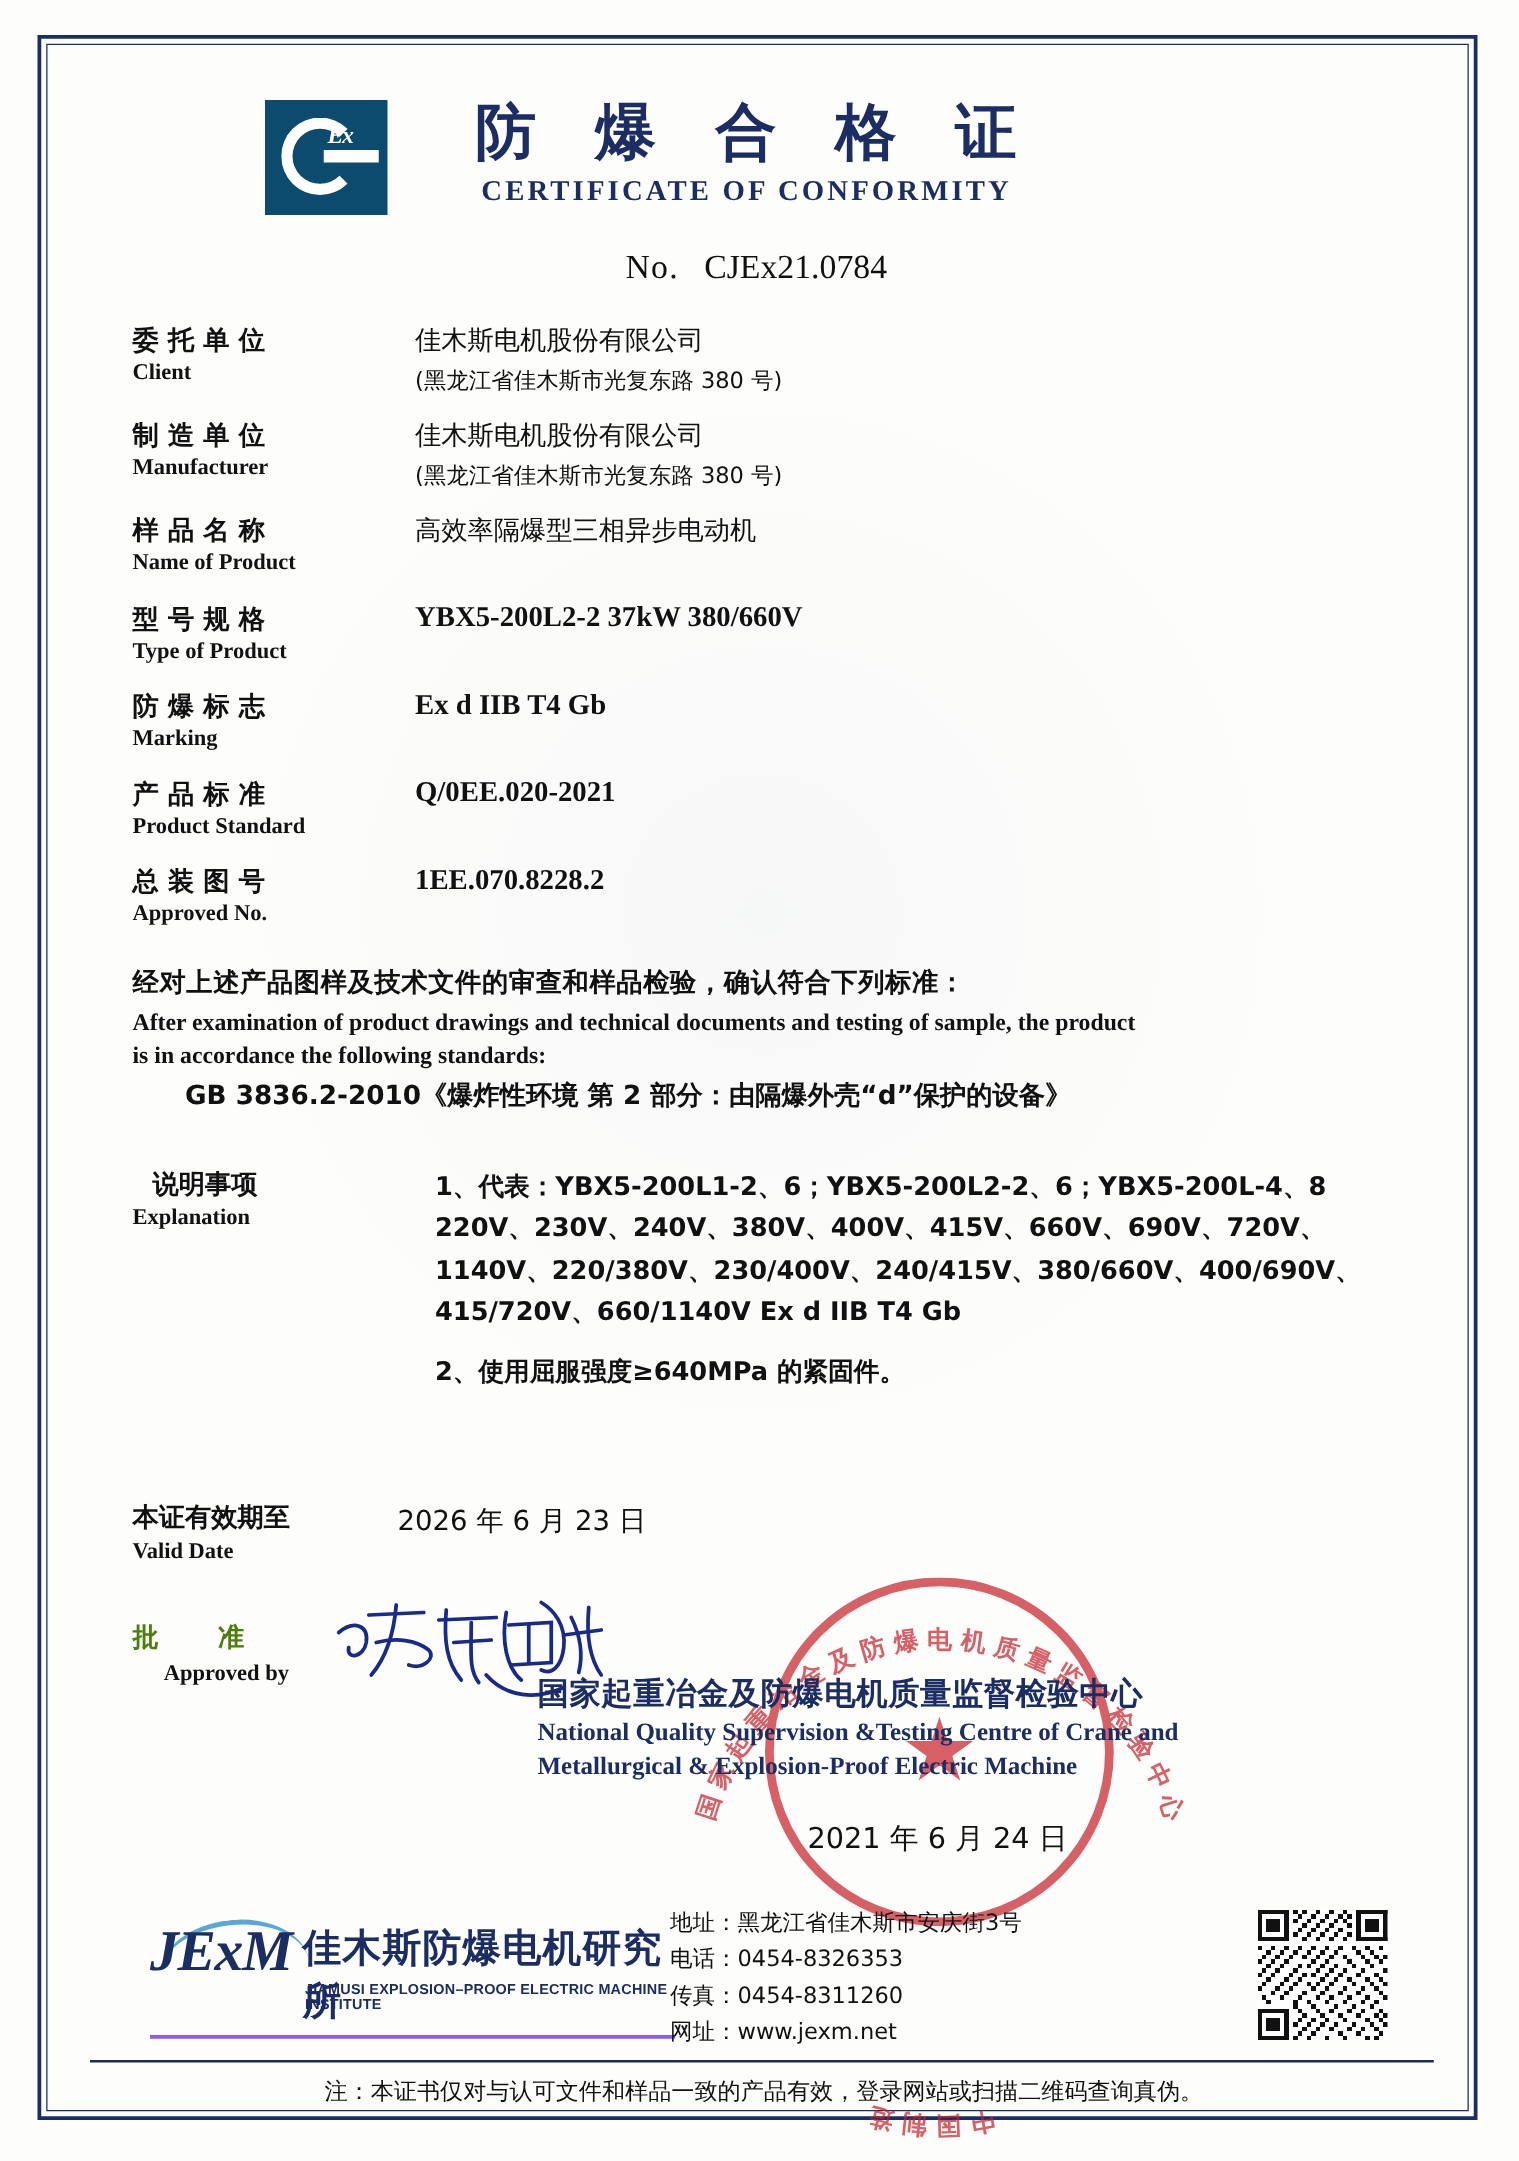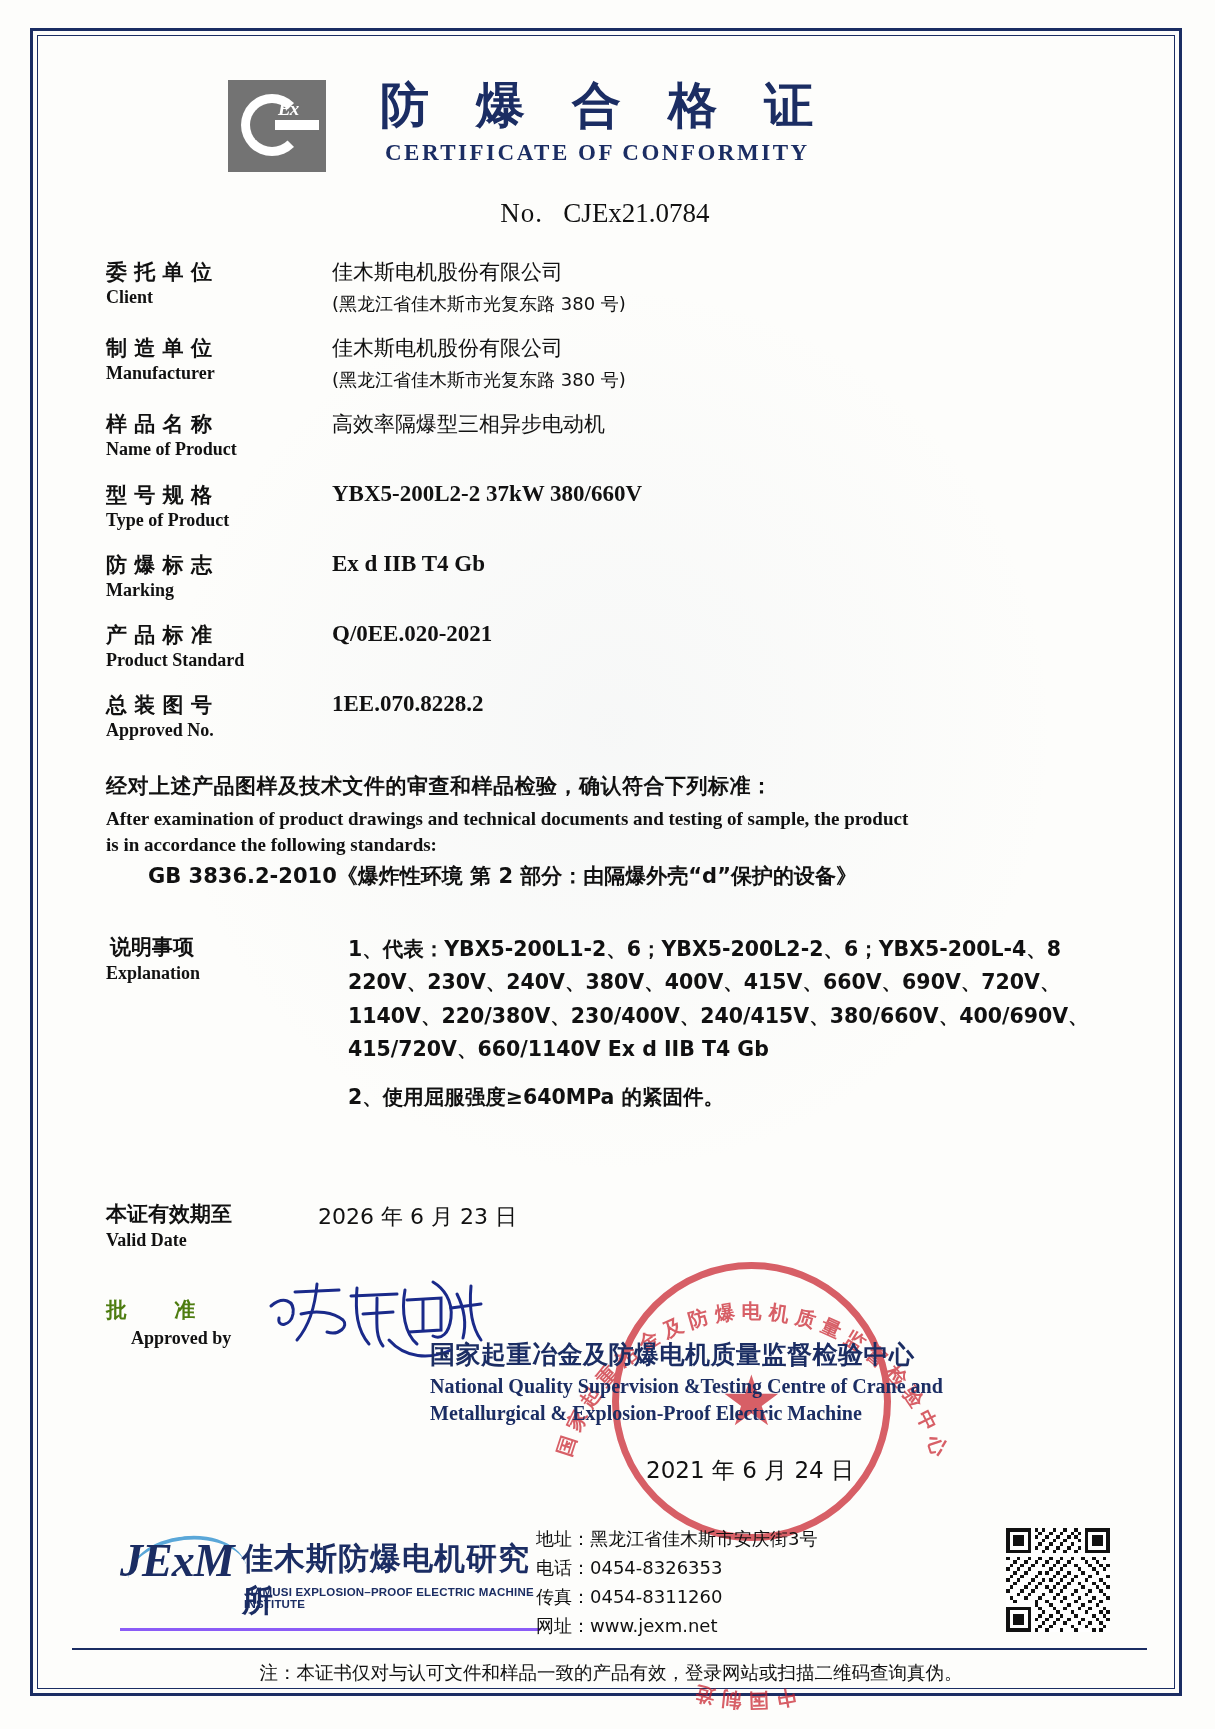--- a/index.html
+++ b/index.html
@@ -52,25 +52,25 @@
   
   .header {
     position: absolute;
     left: 80px;
     top: 70px;
     width: 1050px;
     height: 120px;
   }
   .logo-ex {
     position: absolute;
-    left: 148px;
+    left: 132px;
     top: 10px;
     width: 98px;
     height: 92px;
-    background: #737373;
+    background: #0c4a6e;
     color: #ffffff;
   }
   .logo-ex .c-shape {
     position: absolute;
     left: 13px;
     top: 14px;
     width: 62px;
     height: 62px;
     border: 9px solid #ffffff;
     border-radius: 50%;
@@ -219,21 +219,21 @@
 
   
   .explanation {
     position: absolute;
     left: 106px;
     top: 933px;
     width: 1020px;
   }
   .exp-label-cn {
     position: absolute;
-    left: 4px;
+    left: 16px;
     top: 0;
     font-size: 21px;
     font-weight: bold;
     color: #111;
     font-family: "DejaVu Sans", sans-serif;
     white-space: nowrap;
   }
   .exp-label-en {
     position: absolute;
     left: 0;

